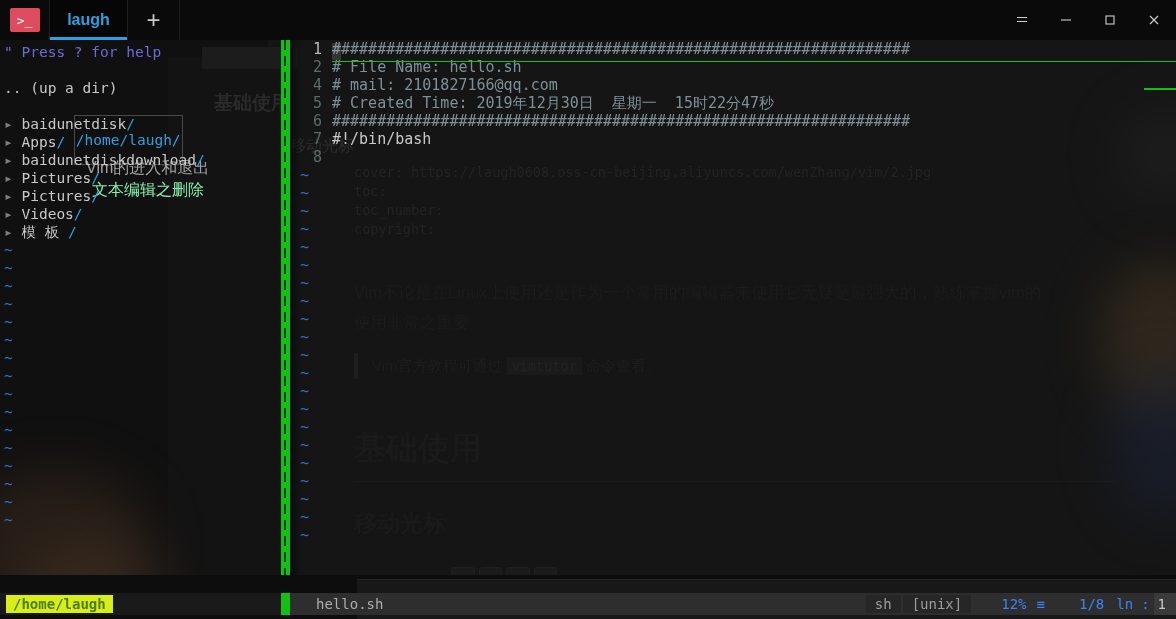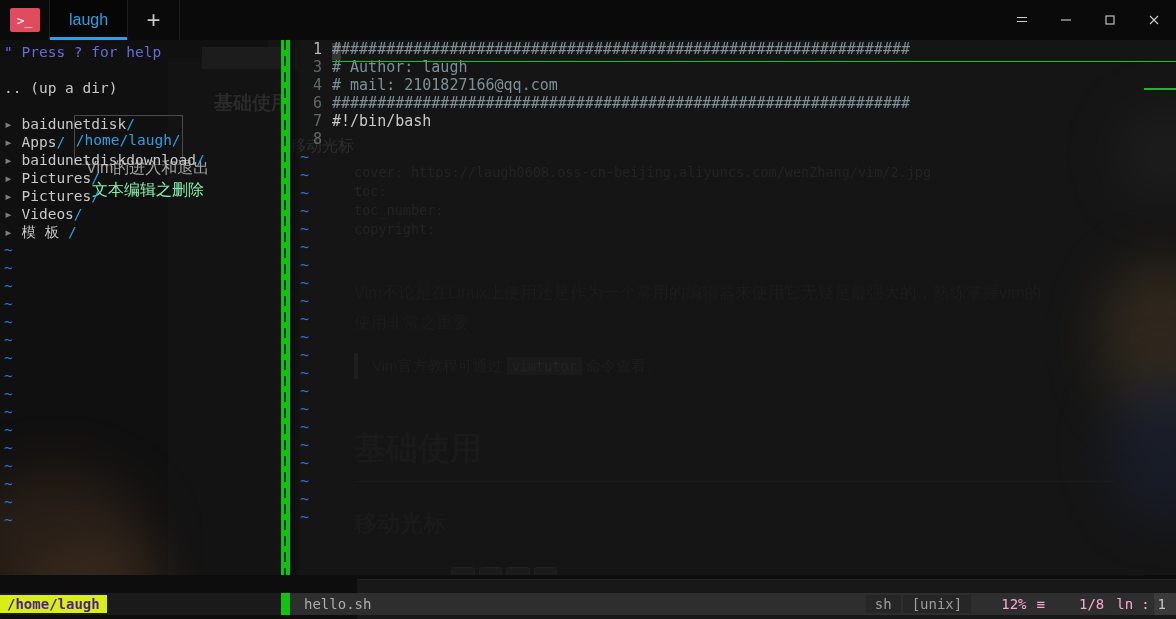--- a/index.html
+++ b/index.html
@@ -24,20 +24,21 @@
   .term-logo {
     width:30px; height:24px; background:#e04c5f; border-radius:2px;
     display:flex; align-items:center; justify-content:center;
     color:#fff; font-size:13px; font-family:"DejaVu Sans Mono",monospace; line-height:1;
   }
   .tab {
     width:78px; display:flex; align-items:center; justify-content:center;
     font-family:"Liberation Sans",sans-serif; font-size:16px;
     color:#2f9fe0; position:relative; border-right:1px solid #1e1e1e;
     background:#060606;
+    font-weight:bold;
   }
   .tab.active::after {
     content:""; position:absolute; left:0; right:0; bottom:0; height:3px; background:#2f9fe0;
   }
   #newtab {
     width:52px; display:flex; align-items:center; justify-content:center;
     color:#c9c9c9; font-size:24px; font-weight:300; border-right:1px solid #1e1e1e;
     font-family:"Liberation Sans",sans-serif;
   }
   #titlebar-spacer { flex:1; }
@@ -145,38 +146,38 @@
     position:absolute; left:32px; top:3px; width:9px; height:17px;
     background:rgba(200,200,200,0.18); z-index:14;
   }
 
   
   #status-left {
     position:absolute; left:0; top:553px; width:281px; height:22px; z-index:20;
     background:#1a1a1a; display:flex; align-items:center;
   }
   #status-left .path {
-    background:#d7ef16; color:#4c1d95; font-size:14px; padding:1px 7px;
-    font-family:"DejaVu Sans Mono",monospace; font-weight:bold;
+    background:#d7ef16; color:#4d7c0f; font-size:14px; padding:1px 7px;
+    margin-left:6px; font-family:"DejaVu Sans Mono",monospace; font-weight:bold;
   }
   #status-green-cap {
     position:absolute; left:281px; top:553px; width:9px; height:22px;
     background:#12c212; z-index:21;
   }
   #status-right {
     position:absolute; left:290px; top:553px; width:886px; height:22px; z-index:20;
     background:#2e2e2e; display:flex; align-items:center;
     font-family:"DejaVu Sans Mono",monospace; font-size:14px; color:#9a9a9a;
   }
-  #status-right .fname { padding-left:14px; color:#adadad; }
+  #status-right .fname { padding-left:26px; color:#adadad; }
   .sr-spacer { flex:1; }
   .sr-chip {
     padding:1px 9px; margin-left:2px; color:#9d9d9d; background:#262626;
   }
-  .sr-plain { padding:0 8px; color:#f9a8d4; }
+  .sr-plain { padding:0 8px; color:#3b82f6; }
   .sr-end { padding:0 10px 0 4px; color:#c6c6c6; background:#3a3a3a; height:22px;
             display:flex; align-items:center; }
 
   
   #bottompane {
     position:absolute; left:0; top:575px; width:1176px; height:44px; z-index:18;
     background:#0d0d0d;
   }
   #bottompane-card {
     position:absolute; left:357px; top:4px; width:831px; height:40px;
@@ -305,22 +306,23 @@
           <div class="nt-line nt-tilde">~</div>
         </div>
     </div>
 
     <div id="splitshadow"></div>
     <div id="greenbar"></div>
 
     <div id="buffer">
       <div id="buf-lines">
           <div class="vline"><span class="lnum cur">1</span><span class="gutter-gap"></span><span class="txt-comment">################################################################</span></div>
-          <div class="vline"><span class="lnum">3</span><span class="gutter-gap"></span><span class="txt-comment"># Author: laugh</span></div>
+          <div class="vline"><span class="lnum">2</span><span class="gutter-gap"></span><span class="txt-comment"># File Name: hello.sh</span></div>
           <div class="vline"><span class="lnum">4</span><span class="gutter-gap"></span><span class="txt-comment"># mail: 2101827166@qq.com</span></div>
+          <div class="vline"><span class="lnum">5</span><span class="gutter-gap"></span><span class="txt-comment"># Created Time: 2019年12月30日  星期一  15时22分47秒</span></div>
           <div class="vline"><span class="lnum">6</span><span class="gutter-gap"></span><span class="txt-comment">################################################################</span></div>
           <div class="vline"><span class="lnum">7</span><span class="gutter-gap"></span><span class="txt-shebang">#!/bin/bash</span></div>
           <div class="vline"><span class="lnum">8</span><span class="gutter-gap"></span><span class="txt-comment"></span></div>
         </div>
       <div id="cursorline-ul"></div>
       <div id="vcursor"></div>
       <div id="buf-tildes">
           <div class="vline tilde-col">~</div>
           <div class="vline tilde-col">~</div>
           <div class="vline tilde-col">~</div>

